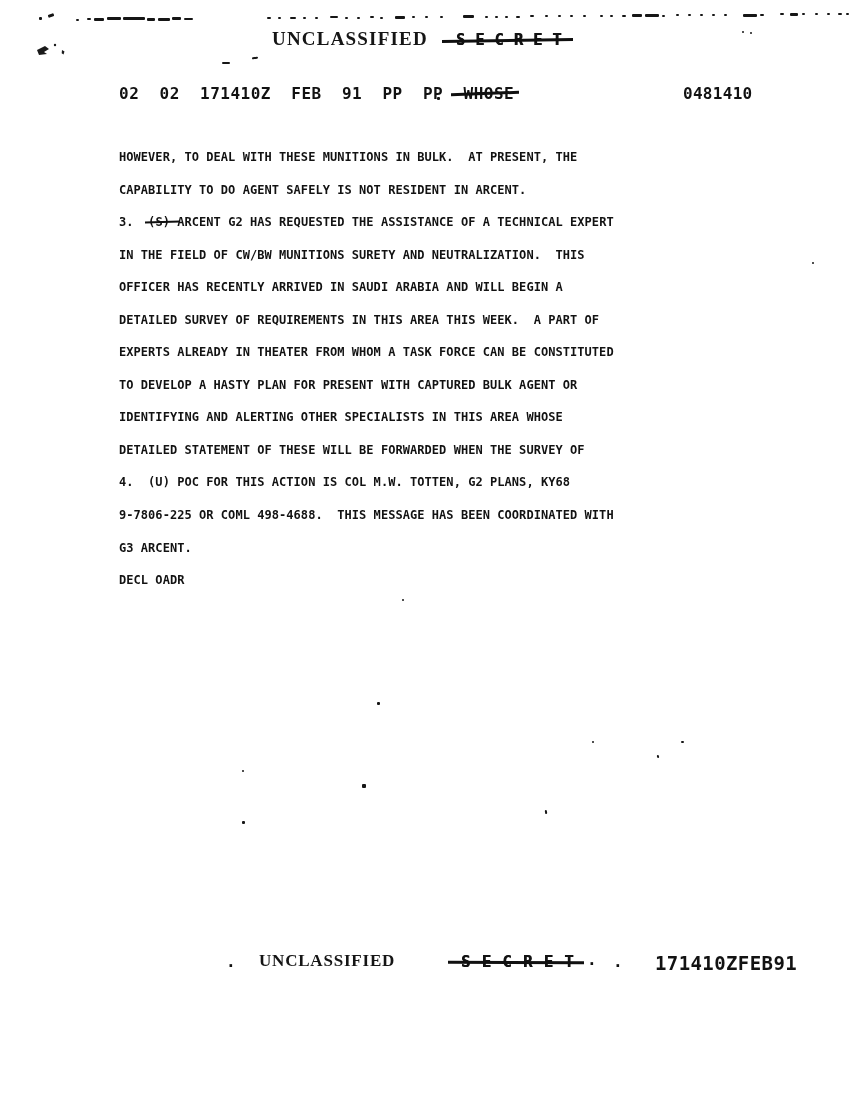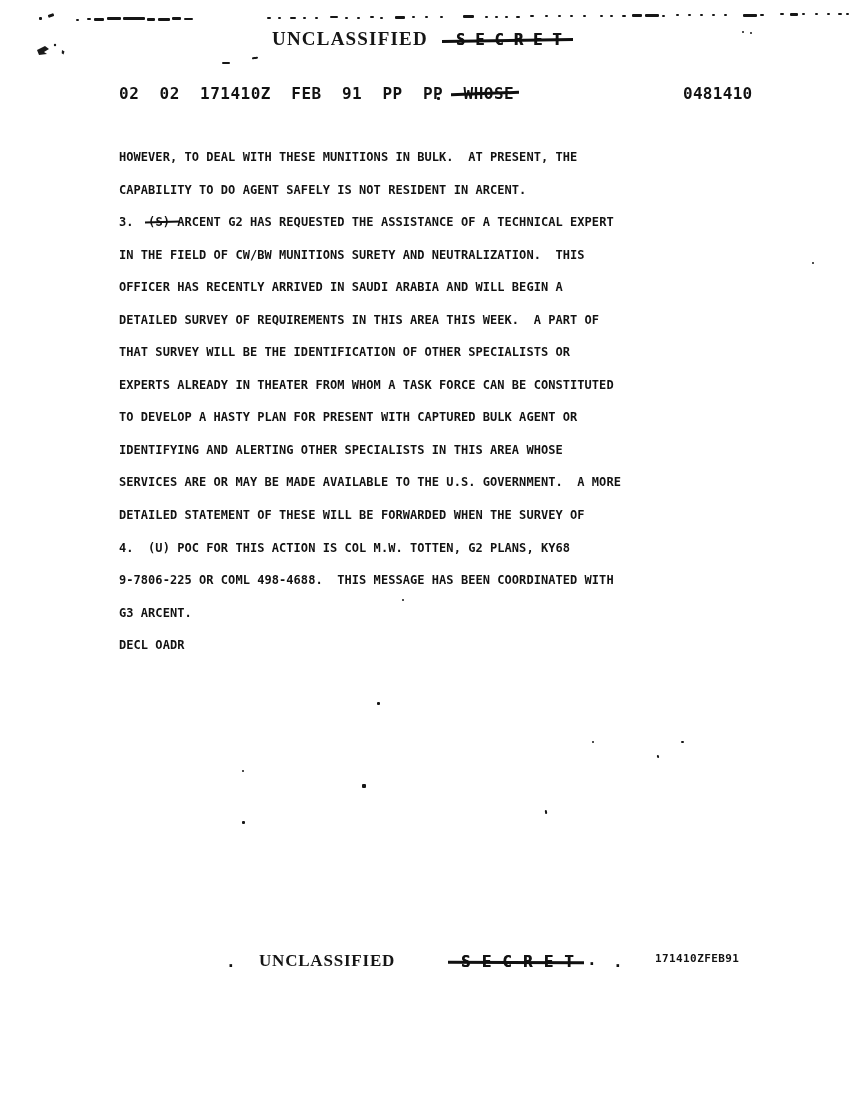--- a/index.html
+++ b/index.html
@@ -64,21 +64,21 @@
   }
   .ftr-secret{
     position:absolute;left:461px;top:953px;
     font-size:15.5px;font-weight:700;letter-spacing:1px;
     text-shadow:0.5px 0 0 #111;white-space:pre;
   }
   .ftr-dot-a{position:absolute;left:587px;top:950px;font-size:16px;font-weight:700;}
   .ftr-dot-b{position:absolute;left:613px;top:952px;font-size:16px;font-weight:700;}
   .ftr-dtg{
     position:absolute;left:655px;top:952px;
-    font-size:11px;font-weight:700;letter-spacing:0.4px;white-space:pre;
+    font-size:19px;font-weight:700;letter-spacing:0.4px;white-space:pre;
   }
   
   .noise{position:absolute;left:0;top:0;width:850px;height:1109px;pointer-events:none;}
   .nd{position:absolute;background:#161616;border-radius:1px;}
 </style>
 </head>
 <body>
 
 <div class="page">
 
@@ -169,25 +169,23 @@
 
   <div class="serial">0481410</div>
 
   <div class="bodytext">
       <div class="body-line"><span>HOWEVER, TO DEAL WITH THESE MUNITIONS IN BULK.  AT PRESENT, THE</span></div>
       <div class="body-line"><span>CAPABILITY TO DO AGENT SAFELY IS NOT RESIDENT IN ARCENT.</span></div>
       <div class="body-line"><span>3.  </span><span class="struck struck-s">(S)</span><span> ARCENT G2 HAS REQUESTED THE ASSISTANCE OF A TECHNICAL EXPERT</span></div>
       <div class="body-line"><span>IN THE FIELD OF CW/BW MUNITIONS SURETY AND NEUTRALIZATION.  THIS</span></div>
       <div class="body-line"><span>OFFICER HAS RECENTLY ARRIVED IN SAUDI ARABIA AND WILL BEGIN A</span></div>
       <div class="body-line"><span>DETAILED SURVEY OF REQUIREMENTS IN THIS AREA THIS WEEK.  A PART OF</span></div>
-      <div class="body-line"><span>THAT SURVEY WILL BE THE IDENTIFICATION OF OTHER SPECIALISTS OR</span></div>
       <div class="body-line"><span>EXPERTS ALREADY IN THEATER FROM WHOM A TASK FORCE CAN BE CONSTITUTED</span></div>
       <div class="body-line"><span>TO DEVELOP A HASTY PLAN FOR PRESENT WITH CAPTURED BULK AGENT OR</span></div>
       <div class="body-line"><span>IDENTIFYING AND ALERTING OTHER SPECIALISTS IN THIS AREA WHOSE</span></div>
-      <div class="body-line"><span>SERVICES ARE OR MAY BE MADE AVAILABLE TO THE U.S. GOVERNMENT.  A MORE</span></div>
       <div class="body-line"><span>DETAILED STATEMENT OF THESE WILL BE FORWARDED WHEN THE SURVEY OF</span></div>
       <div class="body-line"><span>4.  (U) POC FOR THIS ACTION IS COL M.W. TOTTEN, G2 PLANS, KY68</span></div>
       <div class="body-line"><span>9-7806-225 OR COML 498-4688.  THIS MESSAGE HAS BEEN COORDINATED WITH</span></div>
       <div class="body-line"><span>G3 ARCENT.</span></div>
       <div class="body-line"><span>DECL OADR</span></div>
     </div>
 
   <div class="ftr-dot-left">.</div>
 
   <div class="ftr-unclass">UNCLASSIFIED</div>

